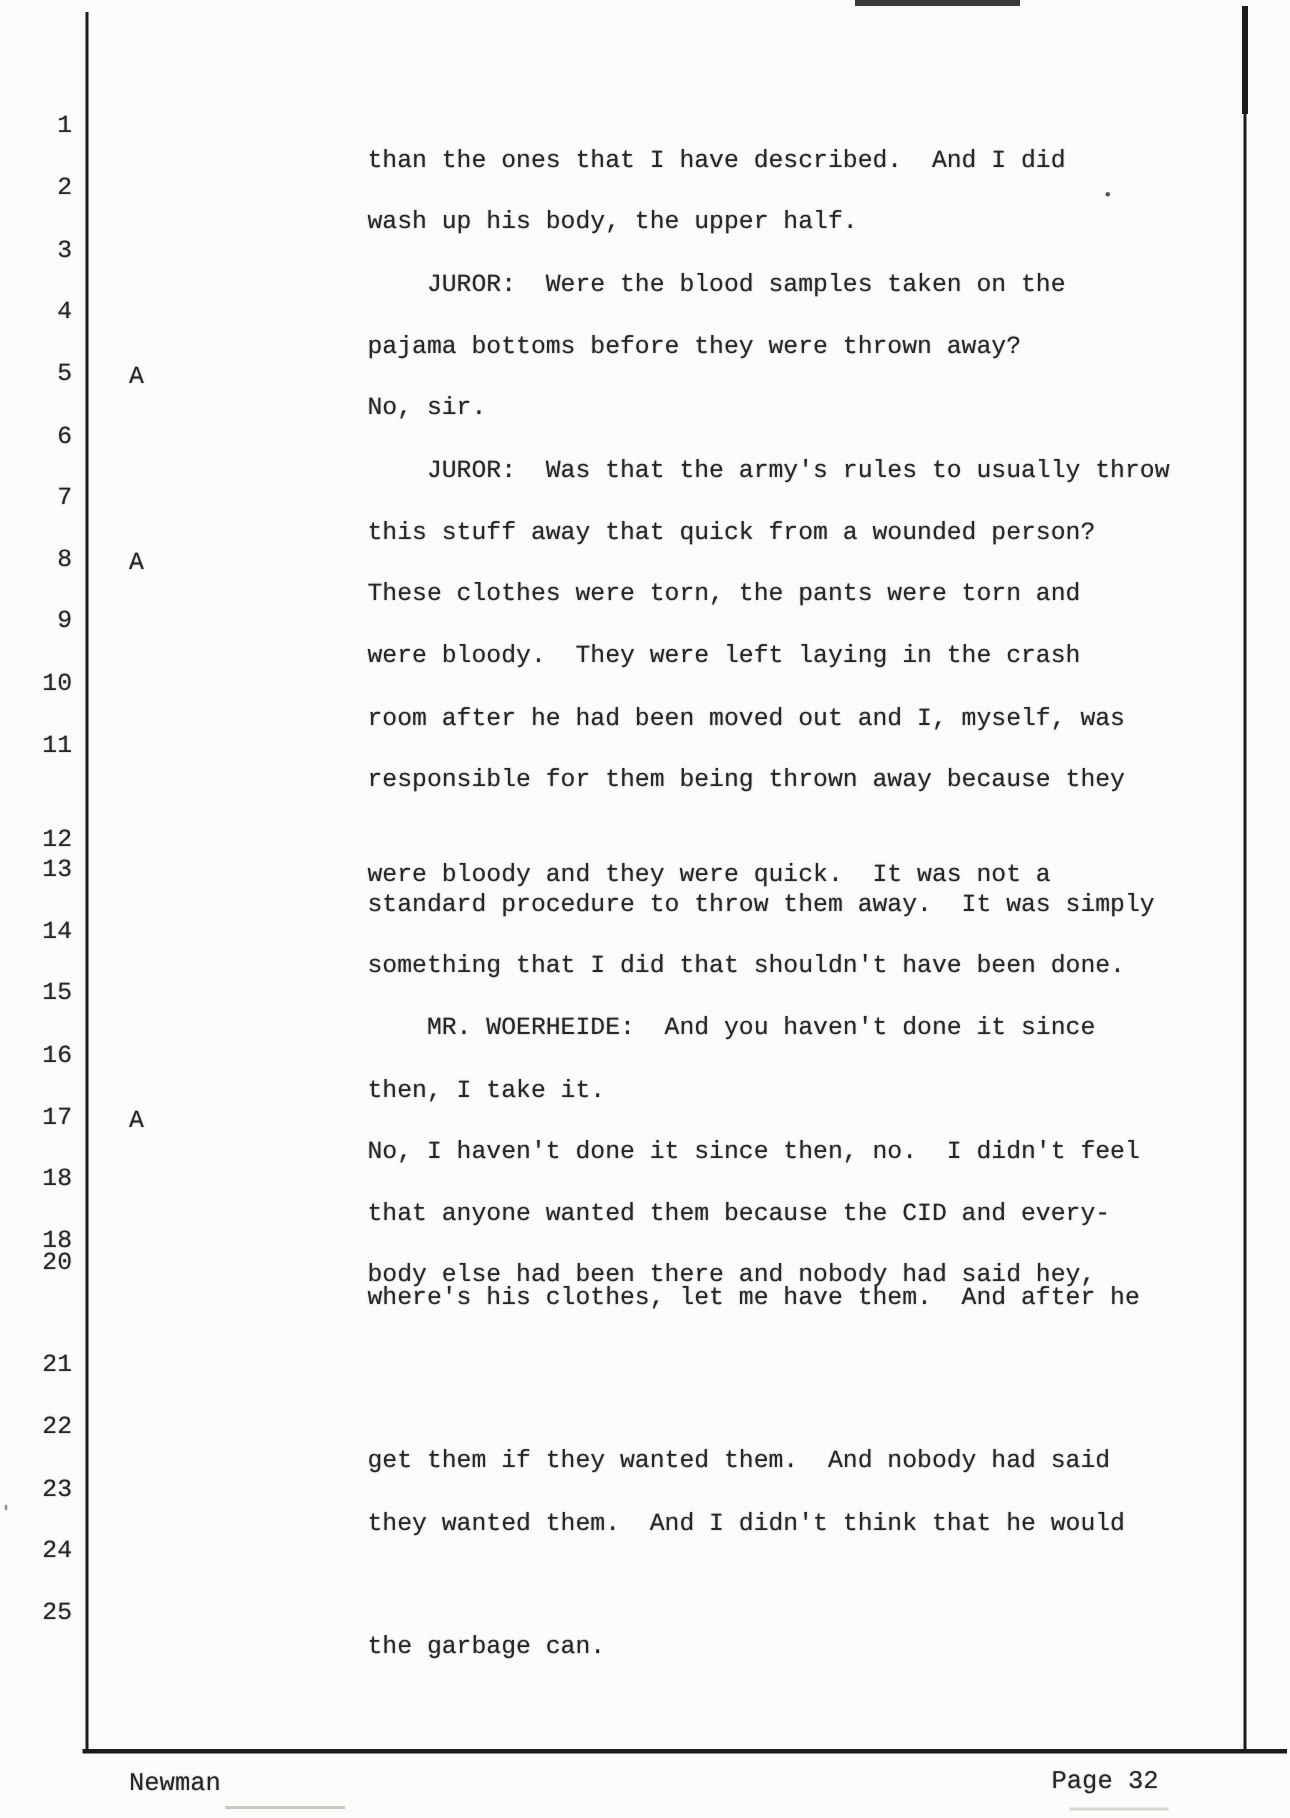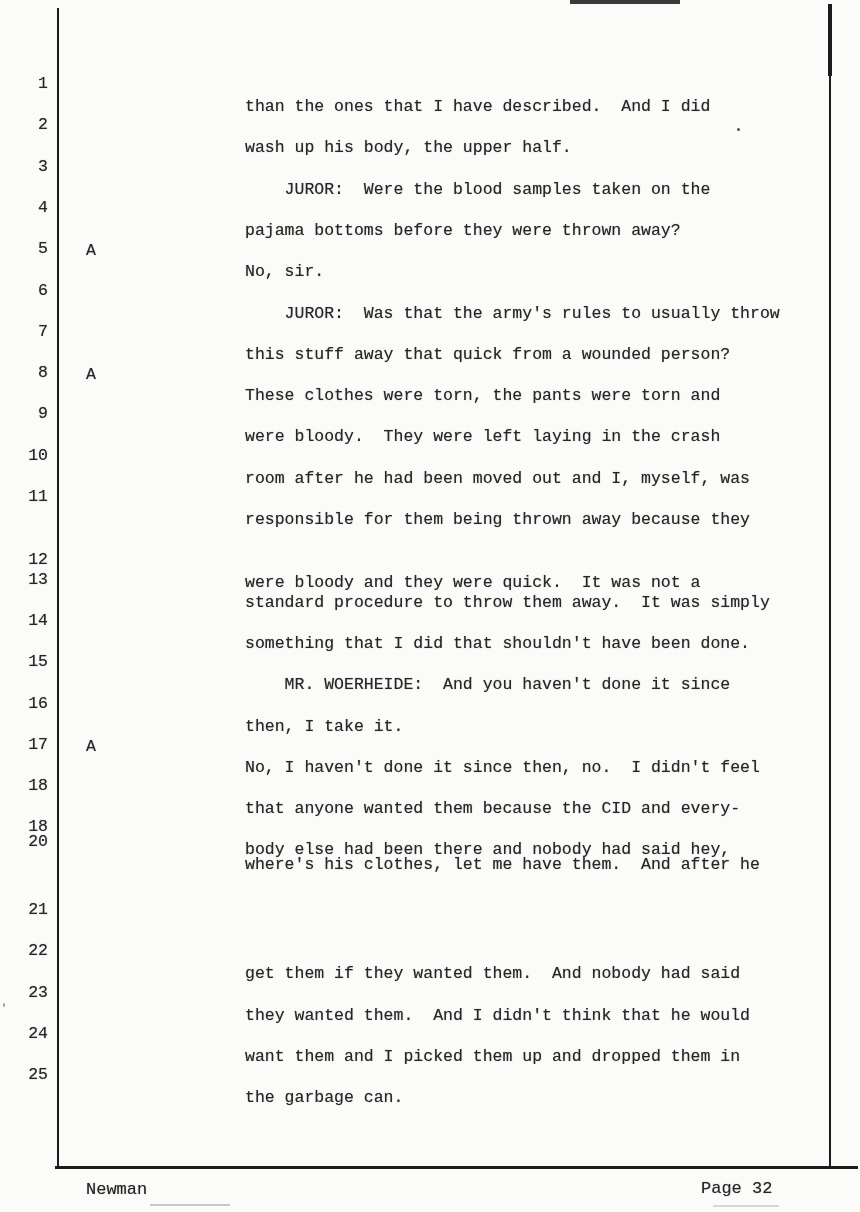--- a/index.html
+++ b/index.html
@@ -169,21 +169,20 @@
     <span class="t-text">get them if they wanted them.  And nobody had said</span>
   </div>
     <div class="t-row" style="top: 982.6px;">
     <span class="t-num">23</span>
     <span class="t-marker"></span>
     <span class="t-text">they wanted them.  And I didn't think that he would</span>
   </div>
     <div class="t-row" style="top: 1023.9px;">
     <span class="t-num">24</span>
     <span class="t-marker"></span>
-    <span class="t-text">want them and I picked them up and dropped them in</span>
   </div>
     <div class="t-row" style="top: 1065.2px;">
     <span class="t-num">25</span>
     <span class="t-marker"></span>
     <span class="t-text">the garbage can.</span>
   </div>
   </div>
 
 <div class="footer-text footer-left">Newman</div>
 <div class="footer-text footer-right">Page 32</div>

